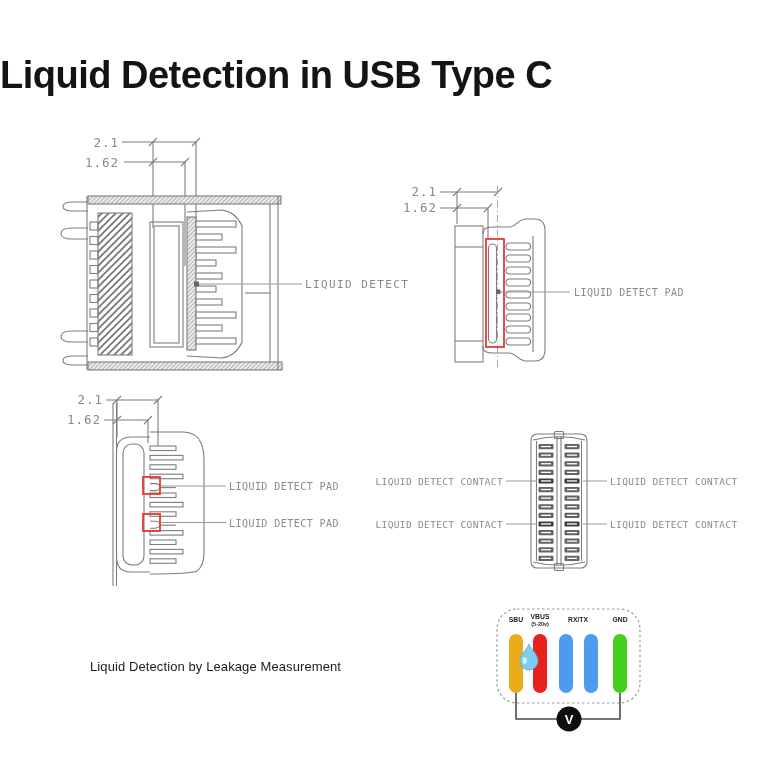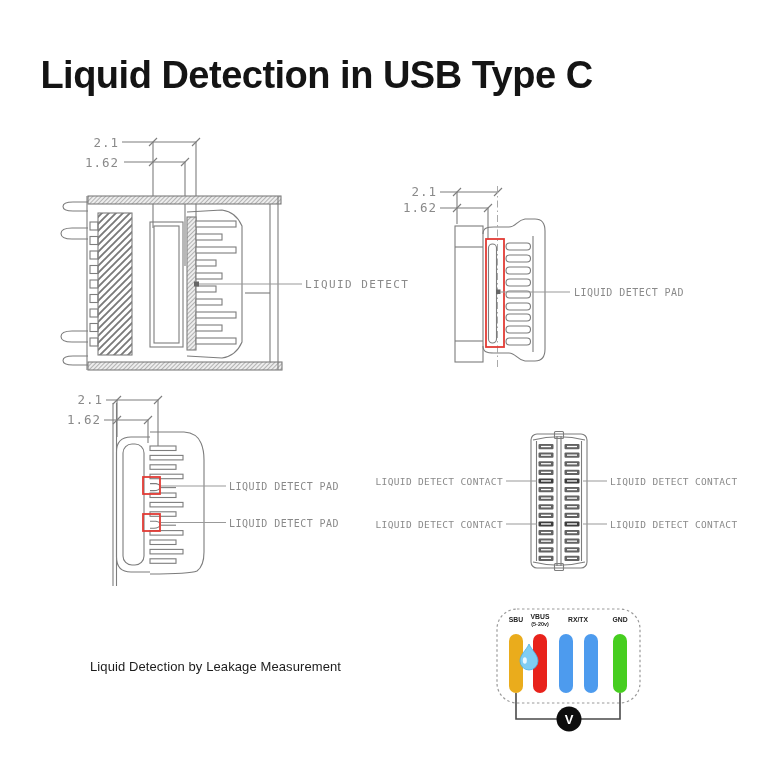--- a/index.html
+++ b/index.html
@@ -1,19 +1,19 @@
 <!DOCTYPE html>
 <html><head>
 <meta charset="utf-8">
 <style>
   html,body{margin:0;padding:0;background:#ffffff;}
   #page{position:relative;width:768px;height:768px;background:#ffffff;overflow:hidden;
         font-family:"Liberation Sans",sans-serif;}
   .abs{position:absolute;}
-  #title{left:0;top:54px;width:633px;text-align:center;font-size:38px;font-weight:700;
+  #title{left:0;top:54px;width:633px;font-size:38px;font-weight:700;
          color:#141414;letter-spacing:-0.5px;}
   #caption{left:90px;top:659px;font-size:13px;font-weight:400;color:#1c1c1c;letter-spacing:0.1px;}
   svg{position:absolute;overflow:visible;}
   .cad{font-family:"DejaVu Sans Mono","Liberation Mono",monospace;fill:#8a8a8a;}
   .dimtxt{font-size:12.5px;letter-spacing:1px;}
   .co1{font-size:11px;letter-spacing:1.4px;}
   .co2{font-size:10px;letter-spacing:0.45px;}
   .co4{font-size:9.5px;letter-spacing:0.35px;}
   .ln{stroke:#7d7d7d;fill:none;stroke-width:1.1;}
   .lnthin{stroke:#999999;fill:none;stroke-width:1;}

